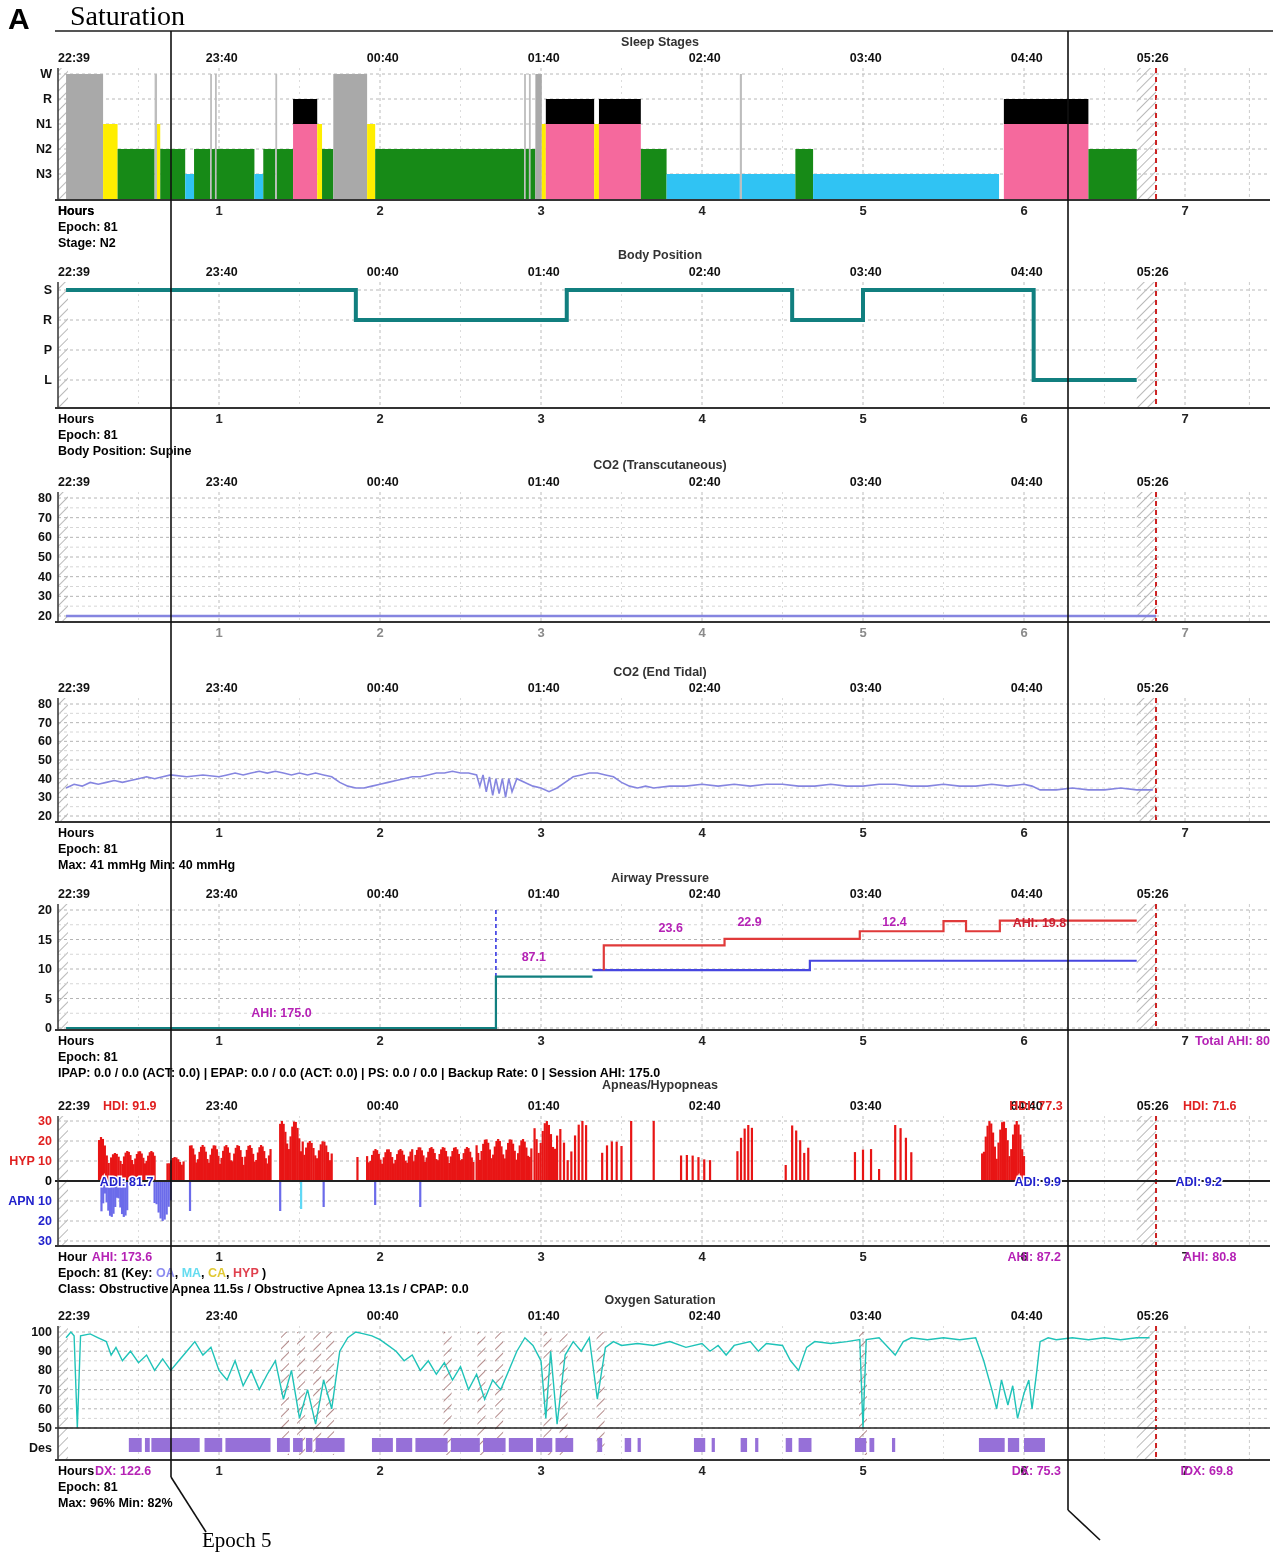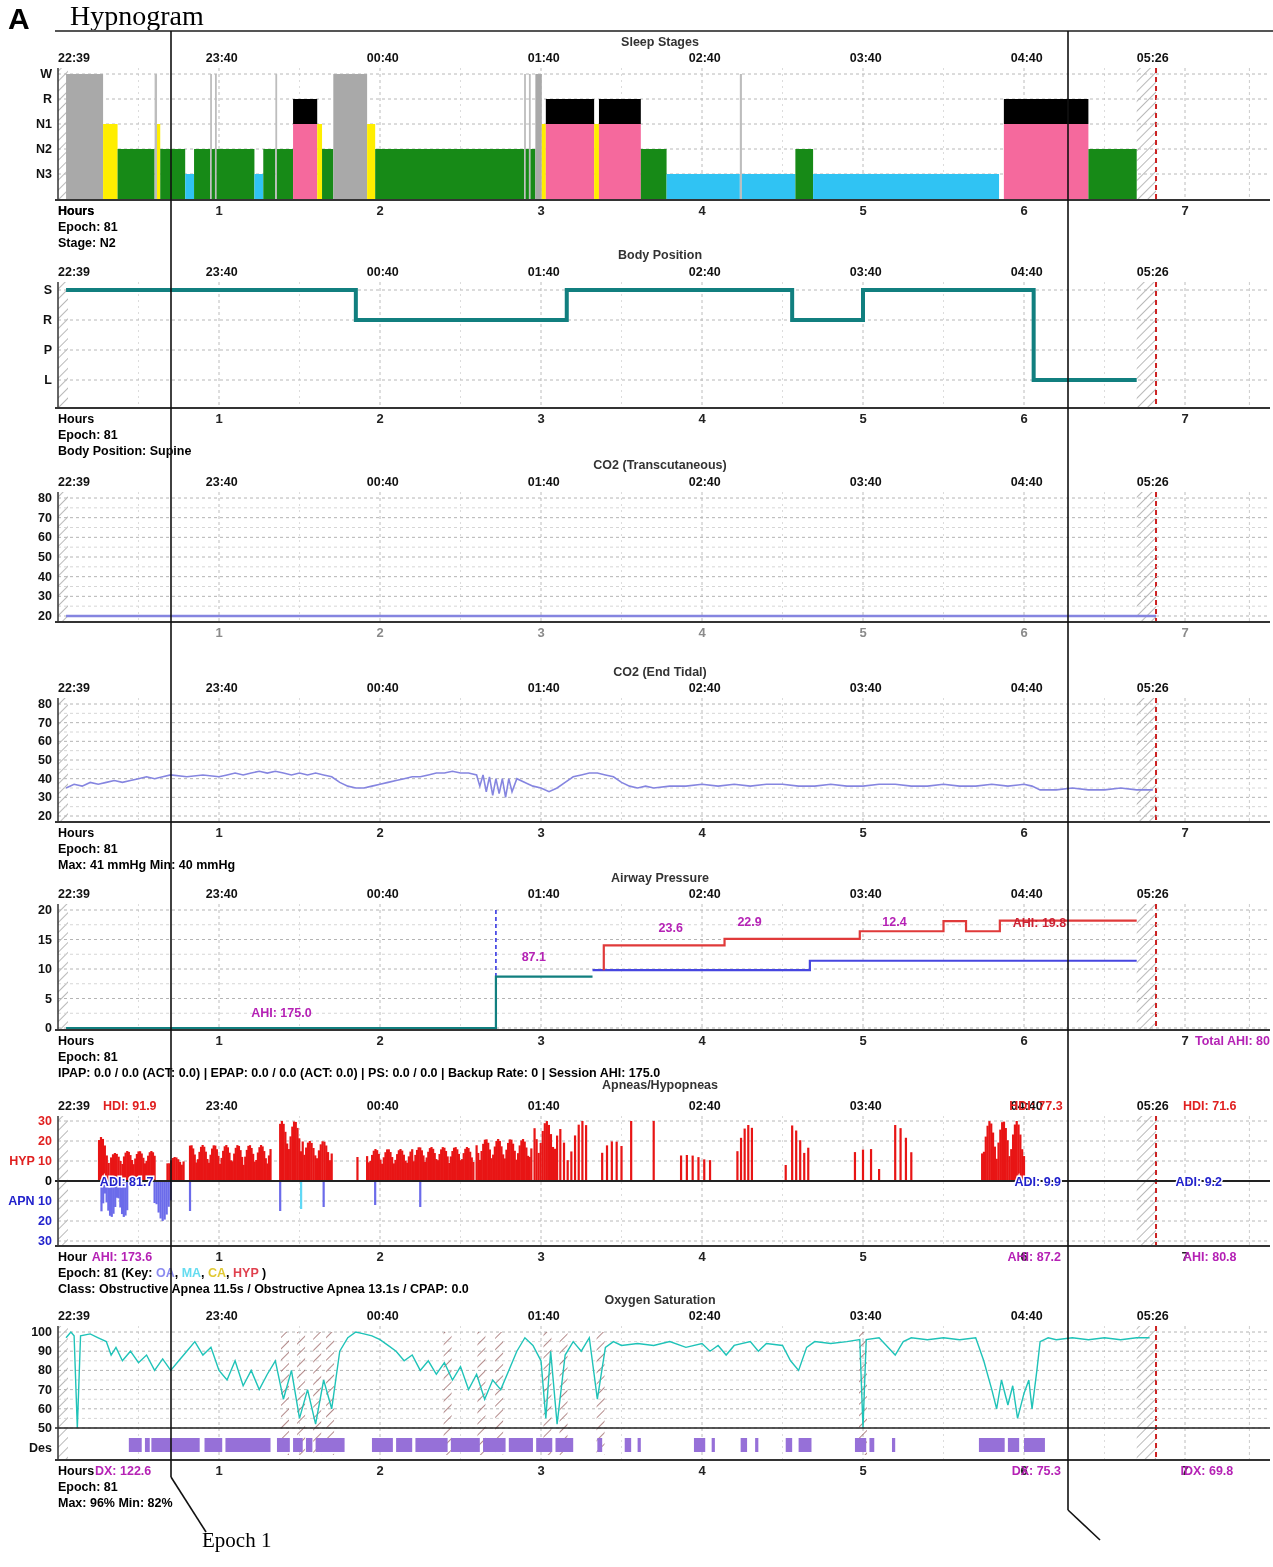--- a/index.html
+++ b/index.html
@@ -11,22 +11,22 @@
   #epoch1-label{left:202px;top:1528px;}
   #epoch2-label{left:1096px;top:1534px;margin-top:34px;}
   svg text{font-family:"Liberation Sans",sans-serif;}
   #chart{position:absolute;left:0;top:0;}
 </style>
 </head>
 <body>
 <div id="page">
 
 <div id="panel-letter">A</div>
-<div id="page-title">Hypnogram</div>
-<div id="epoch1-label" class="epoch-label">Epoch 1</div>
+<div id="page-title">Saturation</div>
+<div id="epoch1-label" class="epoch-label">Epoch 5</div>
 <div id="epoch2-label" class="epoch-label">Epoch 2</div>
 
 <svg id="chart" width="1273" height="1567" viewBox="0 0 1273 1567">
   <defs>
     <pattern id="hg" width="7" height="7" patternUnits="userSpaceOnUse" patternTransform="rotate(45)">
       <line x1="0" y1="0" x2="0" y2="7" stroke="#9a9a9a" stroke-width="1.4"></line>
     </pattern>
     <pattern id="hr" width="8" height="8" patternUnits="userSpaceOnUse" patternTransform="rotate(45)">
       <line x1="0" y1="0" x2="0" y2="8" stroke="#8a4a4a" stroke-width="1.3"></line>
     </pattern>

